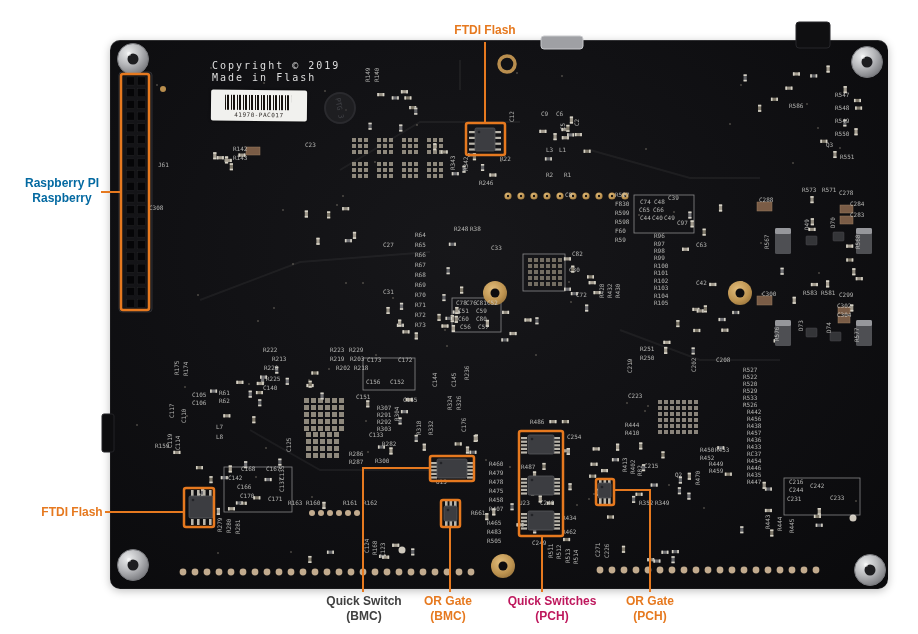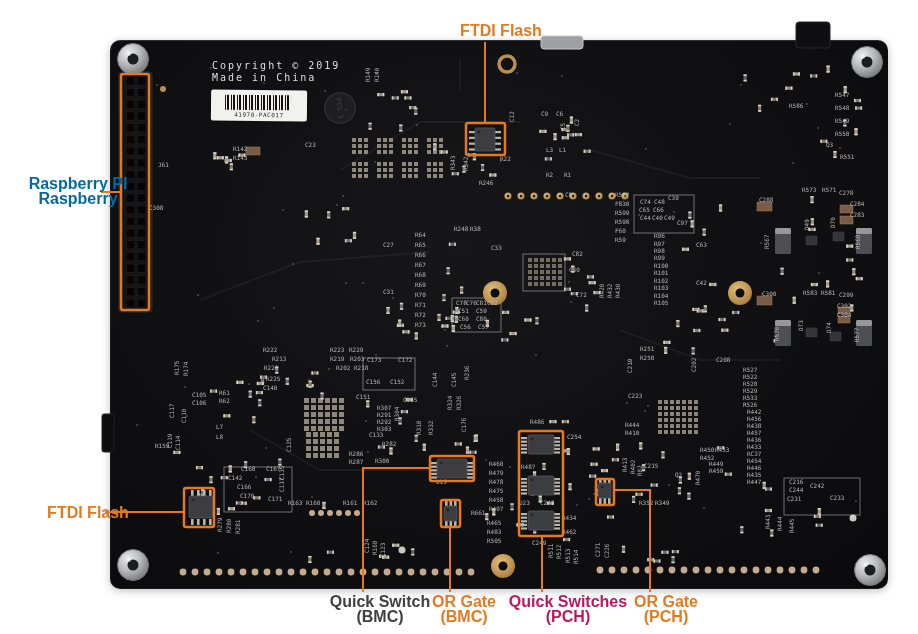--- a/index.html
+++ b/index.html
@@ -12,21 +12,21 @@
   svg.layer{position:absolute;left:0;top:0;pointer-events:none;}
   .copyright{position:absolute;left:212px;top:60px;color:#dedede;
              font-family:"DejaVu Sans Mono",monospace;font-size:10px;line-height:12px;letter-spacing:2px;white-space:nowrap;}
   .barcode-label{position:absolute;left:211px;top:90px;width:96px;height:31px;background:#f1f1ee;
                  border-radius:2px;transform:rotate(.6deg);box-shadow:0 0 3px rgba(0,0,0,.6);}
   .barcode-stripes{position:absolute;left:14px;top:5px;width:66px;height:15px;
       background:repeating-linear-gradient(90deg,#14100c 0 1px,transparent 1px 2px,#14100c 2px 4px,transparent 4px 6px);}
   .barcode-text{position:absolute;left:0;right:0;top:21px;text-align:center;color:#2e2a26;
                 font-family:"DejaVu Sans Mono",monospace;font-size:6px;letter-spacing:.5px;}
   .anno-label{position:absolute;transform:translate(-50%,-50%);text-align:center;font-weight:bold;
-              font-size:16px;line-height:15px;white-space:nowrap;margin-left:16px;}
+              font-size:12px;line-height:15px;white-space:nowrap;}
   .anno-label span{display:block;}
 </style>
 </head>
 <body>
 
 <div class="stage">
   <div class="board"></div>
 
   <svg id="decor" class="layer" width="918" height="634">
       <defs>
@@ -1467,21 +1467,21 @@
       <text x="787" y="501" font-family="DejaVu Sans Mono,monospace" font-size="6" fill="#c9c9c6" opacity=".88">C231</text>
       <text x="830" y="500" font-family="DejaVu Sans Mono,monospace" font-size="6" fill="#c9c9c6" opacity=".88">C233</text>
       <text x="810" y="488" font-family="DejaVu Sans Mono,monospace" font-size="6" fill="#c9c9c6" opacity=".88">C242</text>
       <text x="770" y="529" transform="rotate(-90 770 529)" font-family="DejaVu Sans Mono,monospace" font-size="6" fill="#c9c9c6" opacity=".88">R443</text>
       <text x="782" y="531" transform="rotate(-90 782 531)" font-family="DejaVu Sans Mono,monospace" font-size="6" fill="#c9c9c6" opacity=".88">R444</text>
       <text x="794" y="533" transform="rotate(-90 794 533)" font-family="DejaVu Sans Mono,monospace" font-size="6" fill="#c9c9c6" opacity=".88">R445</text>
     </svg>
 
   <div class="copyright">
     <div>Copyright © 2019</div>
-    <div>Made in China</div>
+    <div>Made in Flash</div>
   </div>
 
   <div class="barcode-label">
     <div class="barcode-stripes"></div>
     <div class="barcode-text">41970-PAC017</div>
   </div>
 
   <svg id="anno" class="layer" width="918" height="634">
       <polyline points="485,42 485,123" fill="none" stroke="#e6791f" stroke-width="2"></polyline>
       <rect x="466" y="123" width="39" height="32" fill="none" stroke="#e6791f" stroke-width="2.5" rx="2"></rect>

